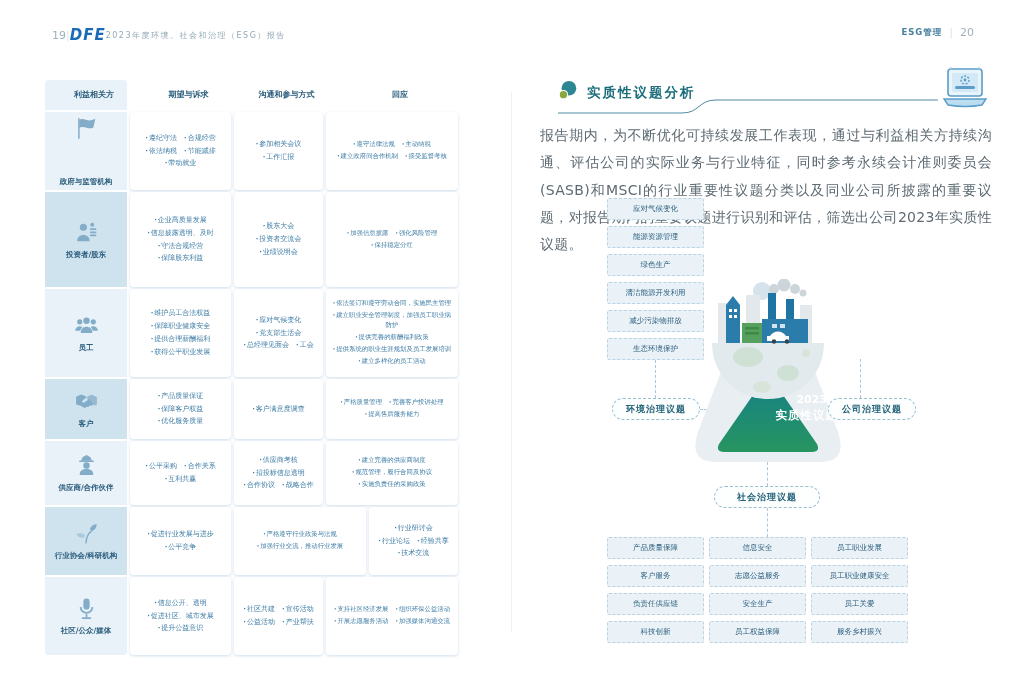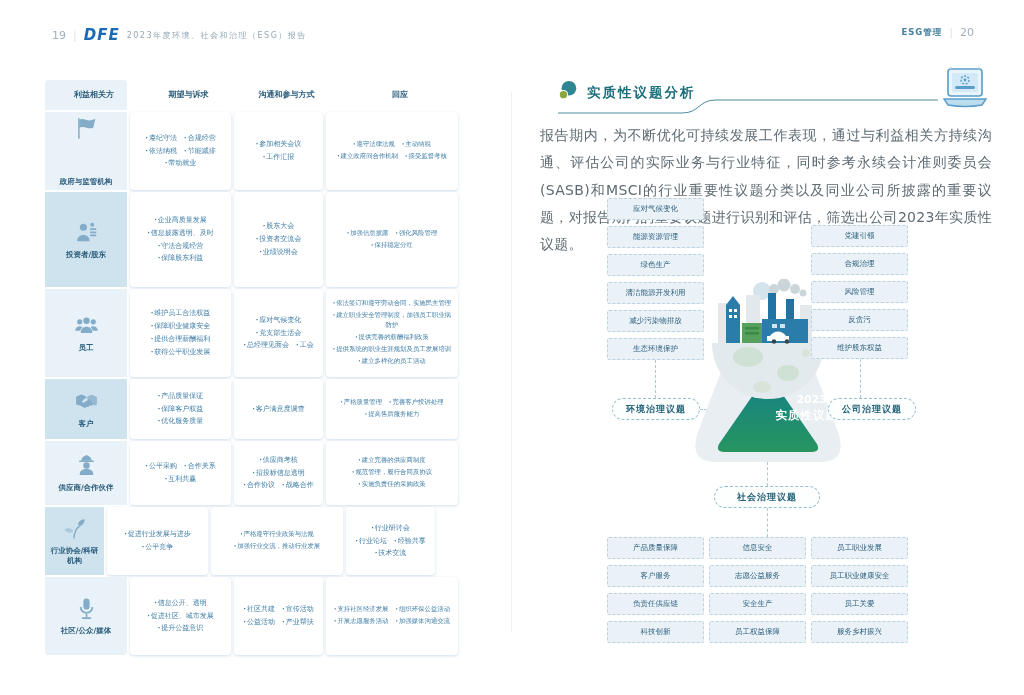--- a/index.html
+++ b/index.html
@@ -1,19 +1,19 @@
 <!DOCTYPE html>
 <html><head>
 <meta charset="utf-8">
 <style>
   html,body{margin:0;padding:0;background:#fff;}
   #canvas{position:relative;width:1024px;height:695px;background:#ffffff;overflow:hidden;
           font-family:"DejaVu Sans","Liberation Sans",sans-serif;}
   
-  .hdr-l{position:absolute;left:52px;top:26px;display:flex;align-items:center;gap:7px;}
+  .hdr-l{position:absolute;left:52px;top:26px;display:flex;align-items:center;}
   .hdr-r{position:absolute;right:50px;top:26px;display:flex;align-items:center;gap:7px;}
   .pageno{font-size:11px;color:#9fb0bd;}
   .hdiv{color:#c3d2dc;font-size:11px;font-weight:300;}
   .logo{font-size:15px;font-weight:800;color:#1a6ab5;letter-spacing:1px;font-style:italic;}
   .hdr-title{font-size:8px;color:#93a8b6;letter-spacing:1.5px;}
   .hdr-r .lbl{font-size:8.5px;font-weight:bold;color:#47809e;letter-spacing:1px;}
   .vdivider{position:absolute;left:511px;top:92px;width:1px;height:540px;background:#ecf1f5;}
   
   .t{position:absolute;left:45px;top:80px;width:413px;}
   .t-head{display:flex;margin-bottom:2px;}
@@ -257,21 +257,21 @@
           </div>
           <div class="cell card ml resp" style="width: 132px;">
             <div class="items">
               <span class="bi">建立完善的供应商制度</span>
               <span class="bi">规范管理，履行合同及协议</span>
               <span class="bi">实施负责任的采购政策</span>
             </div>
           </div>
         </div>
         <div class="t-row" style="height: 68px;">
-          <div class="cell stake dark" style="width: 59px;">
+          <div class="cell stake dark" style="width: 82px;">
             <span class="ic">
               <svg viewBox="0 0 24 24">
                 <path d="M11.5 21c.2-5 1.6-8.6 5.5-11.5" stroke="#83acc8" stroke-width="1.3" fill="none" stroke-linecap="round"></path>
                 <path d="M17 9.6c3.4-.8 4.6-3.4 4.8-6.4-3.1.1-5.6 1.4-6.6 4.6z" fill="#83acc8"></path>
                 <path d="M10.6 13.6C8.1 11.6 5 11.4 2.3 12.7c1.3 2.8 4.4 4 7.6 3z" fill="#a9c9dd"></path>
               </svg>
             </span>
             <div class="slbl">行业协会/科研机构</div>
           </div>
           <div class="cell card ml" style="width: 101px;">
@@ -430,37 +430,20 @@
       <div class="pill">
         <span>清洁能源开发利用</span>
       </div>
       <div class="pill">
         <span>减少污染物排放</span>
       </div>
       <div class="pill">
         <span>生态环境保护</span>
       </div>
     </div>
-  <div class="col" id="gov-col" style="left:811px;top:225px;">
-      <div class="pill">
-        <span>党建引领</span>
-      </div>
-      <div class="pill">
-        <span>合规治理</span>
-      </div>
-      <div class="pill">
-        <span>风险管理</span>
-      </div>
-      <div class="pill">
-        <span>反贪污</span>
-      </div>
-      <div class="pill">
-        <span>维护股东权益</span>
-      </div>
-    </div>
 
   <div class="cat" style="left:612px;top:398px;width:88px;">
     <span>环境治理议题</span>
   </div>
   <div class="cat" style="left:828px;top:398px;width:88px;">
     <span>公司治理议题</span>
   </div>
   <div class="cat" style="left:714px;top:486px;width:106px;">
     <span>社会治理议题</span>
   </div>

